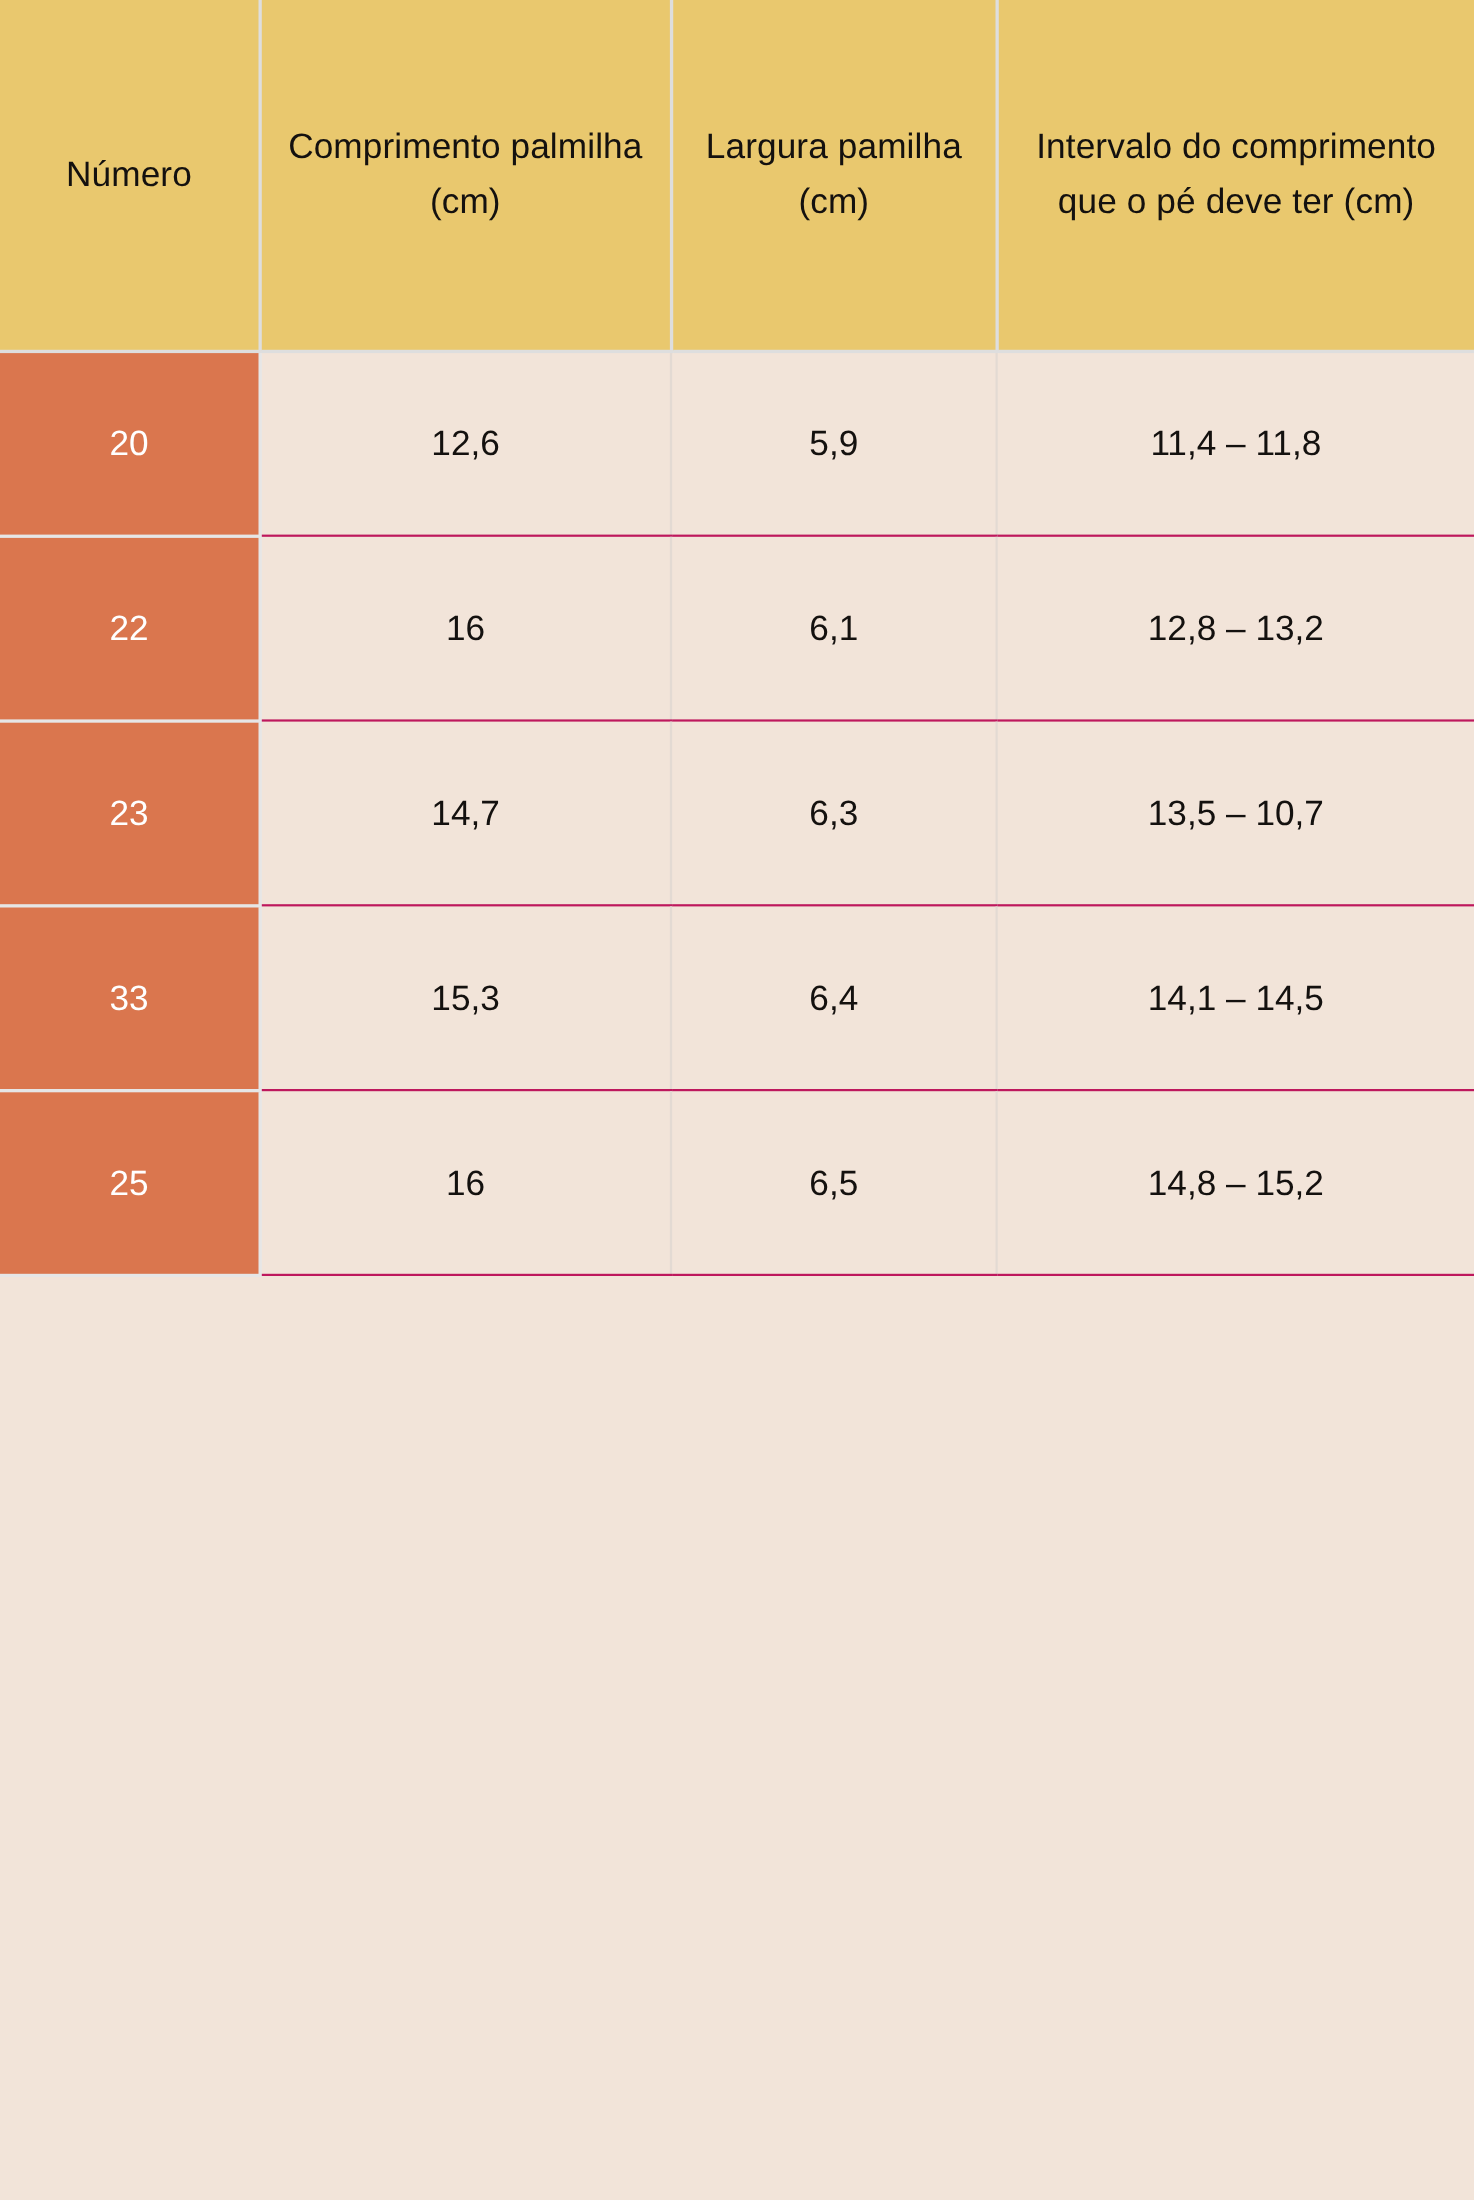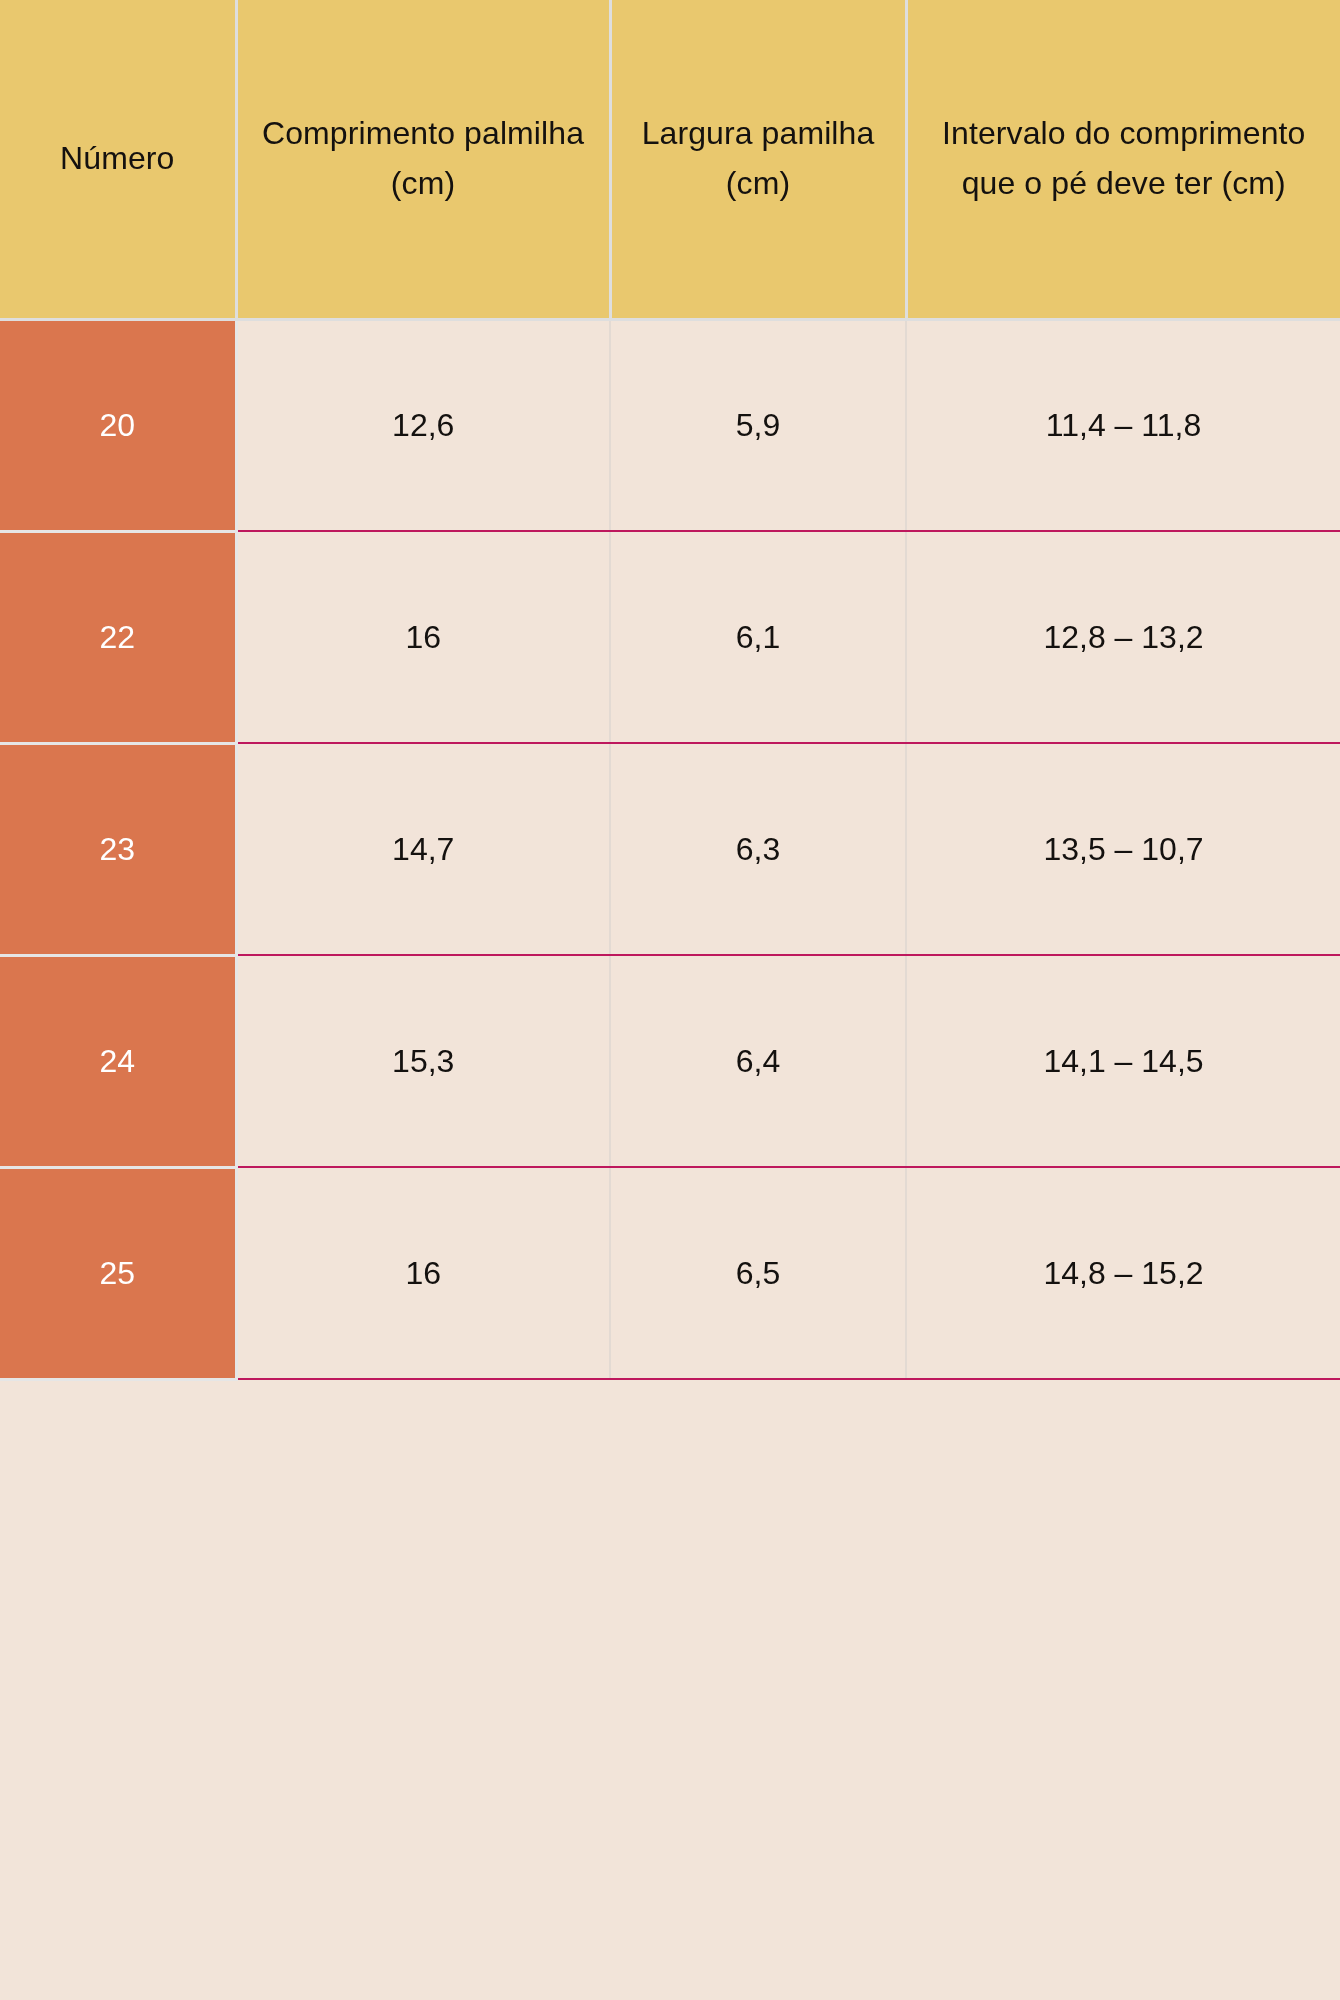--- a/index.html
+++ b/index.html
@@ -39,21 +39,21 @@
     vertical-align: middle;
     padding: 0 4px;
     box-sizing: border-box;
     border-right: 3px solid #DEDEDE;
     border-bottom: 3px solid #DEDEDE;
   }
   th.header-cell.last { border-right: none; }
   th.header-cell.col-num { padding: 0 10px; margin-top: 24px; }
 
   
-  tbody tr { height: 212px; }
+  tbody tr { height: 168px; }
 
   td.cell {
     background: #F2E4D9;
     color: #14110F;
     font-size: 32px;
     font-weight: 400;
     text-align: center;
     vertical-align: middle;
     box-sizing: border-box;
     border-right: 2px solid #E3DAD3;
@@ -100,21 +100,21 @@
         <td class="cell">6,1</td>
         <td class="cell last">12,8 – 13,2</td>
       </tr>
       <tr>
         <td class="cell num-cell">23</td>
         <td class="cell">14,7</td>
         <td class="cell">6,3</td>
         <td class="cell last">13,5 – 10,7</td>
       </tr>
       <tr>
-        <td class="cell num-cell">24</td>
+        <td class="cell num-cell">33</td>
         <td class="cell">15,3</td>
         <td class="cell">6,4</td>
         <td class="cell last">14,1 – 14,5</td>
       </tr>
       <tr>
         <td class="cell num-cell">25</td>
         <td class="cell">16</td>
         <td class="cell">6,5</td>
         <td class="cell last">14,8 – 15,2</td>
       </tr>

